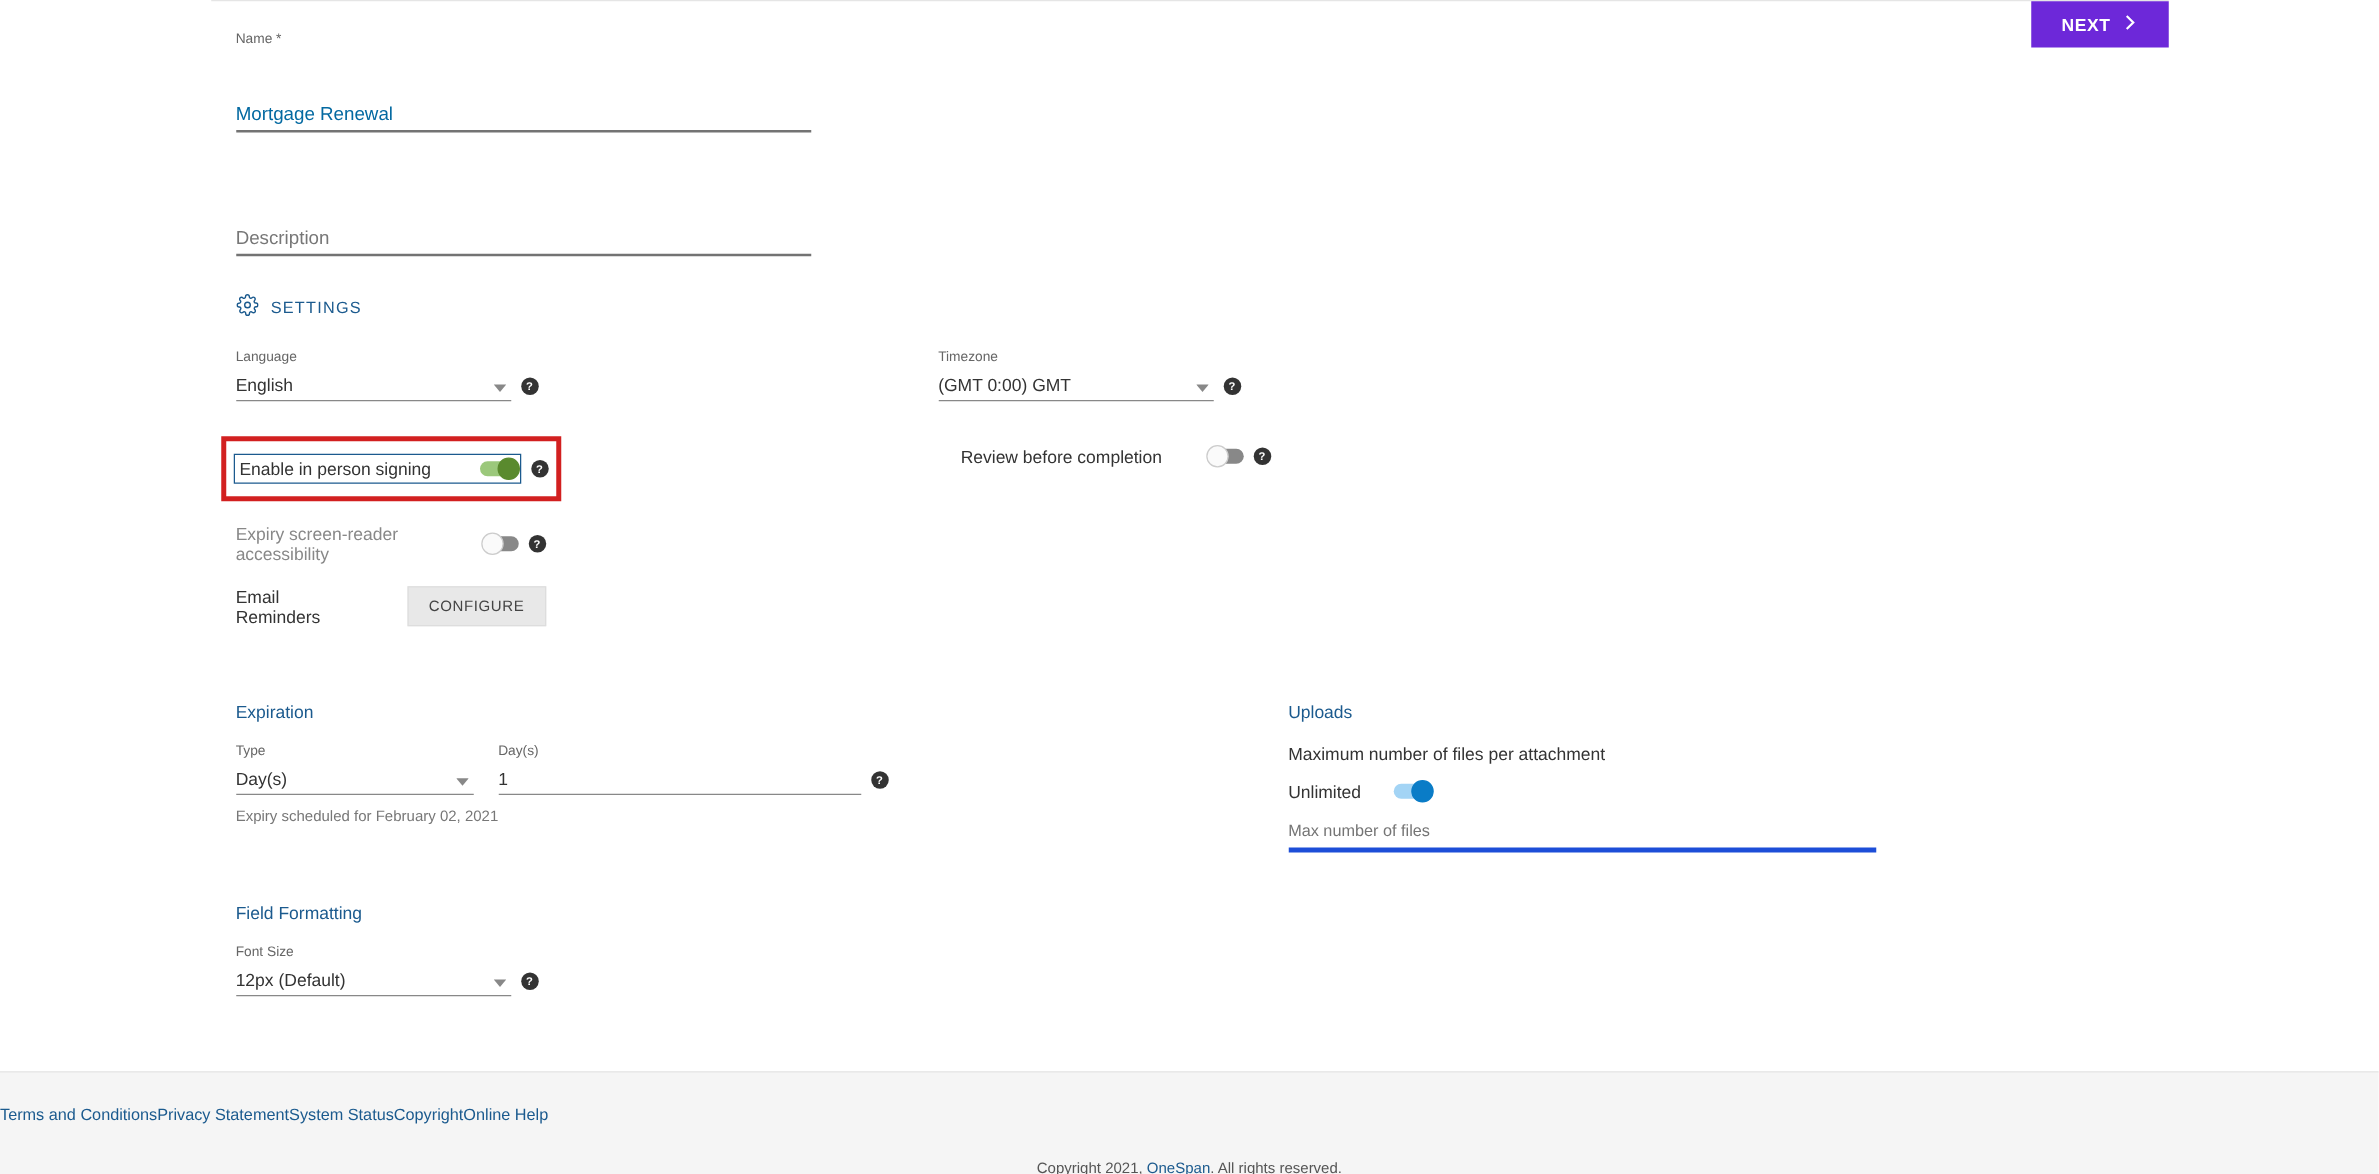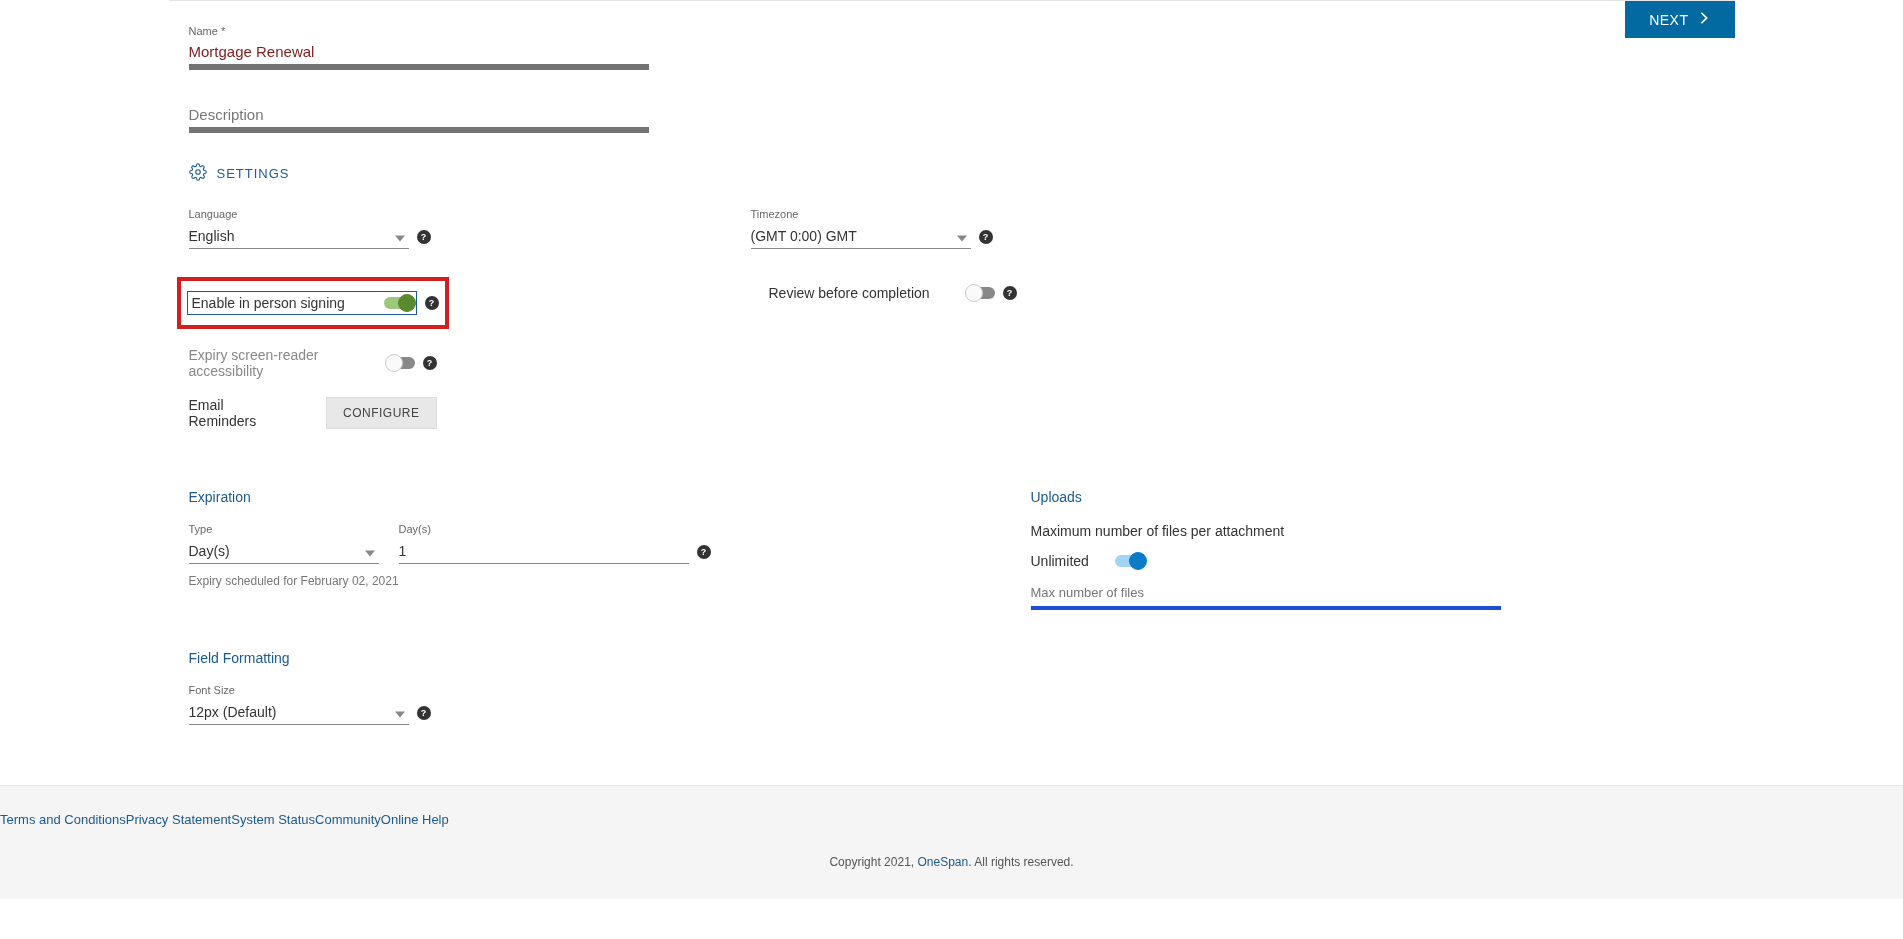--- a/index.html
+++ b/index.html
@@ -13,45 +13,46 @@
     width: 1566px;
     margin: 0 auto;
     border-top: 1px solid #e5e5e5;
     position: relative;
     padding-bottom: 40px;
   }
   .next-button {
     position: absolute;
     right: 0;
     top: 0;
-    background: #0369a1;
+    background: #6d28d9;
     color: #fff;
     border: none;
     padding: 10px 24px;
     font-size: 14px;
-    font-weight: 400;
+    font-weight: 700;
     letter-spacing: 0.5px;
     display: flex;
     align-items: center;
     gap: 8px;
     cursor: pointer;
   }
   .next-button svg { width: 14px; height: 14px; fill: none; stroke: #fff; stroke-width: 2; }
 
   .form-area { padding: 20px 0 0 20px; }
   .text-field {
     width: 460px;
     border: none;
-    border-bottom: 6px solid #737373;
+    border-bottom: 2px solid #737373;
     padding: 6px 0 4px 0;
     font-size: 15px;
-    color: #7f1d1d;
+    color: #0369a1;
     background: transparent;
     outline: none;
     font-family: inherit;
+    margin-top: 40px;
   }
   .text-field::placeholder { color: #777; }
   .floating-label {
     font-size: 11px;
     color: #666;
     display: block;
     margin-bottom: 0;
   }
   .field-group { margin-bottom: 30px; }
 
@@ -350,19 +351,19 @@
     </div>
 
   </div>
 </div>
 
 <div class="footer">
   <div class="footer-links">
     <a>Terms and Conditions</a>
     <a>Privacy Statement</a>
     <a>System Status</a>
-    <a>Community</a>
+    <a>Copyright</a>
     <a>Online Help</a>
   </div>
   <div class="copyright">
     <span>Copyright 2021, </span><a>OneSpan</a><span>. All rights reserved.</span>
   </div>
 </div>
 
 </body></html>

